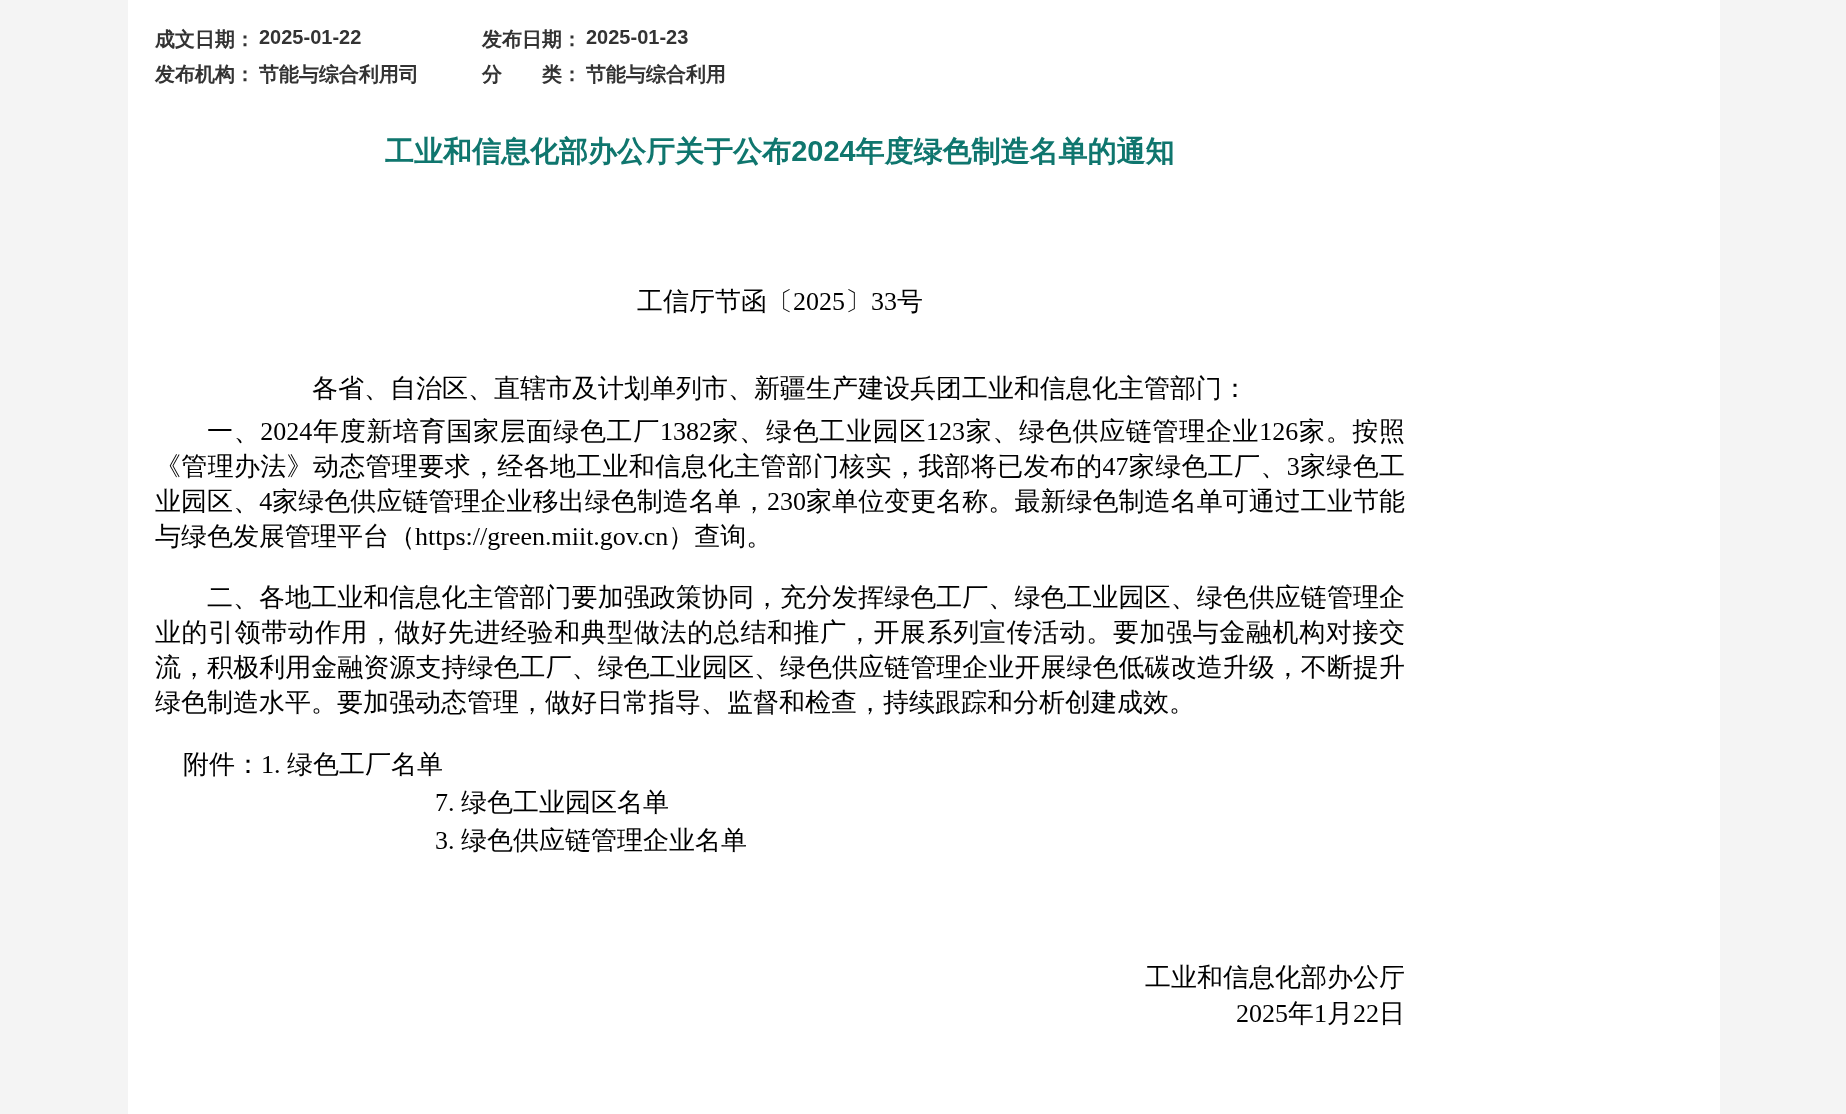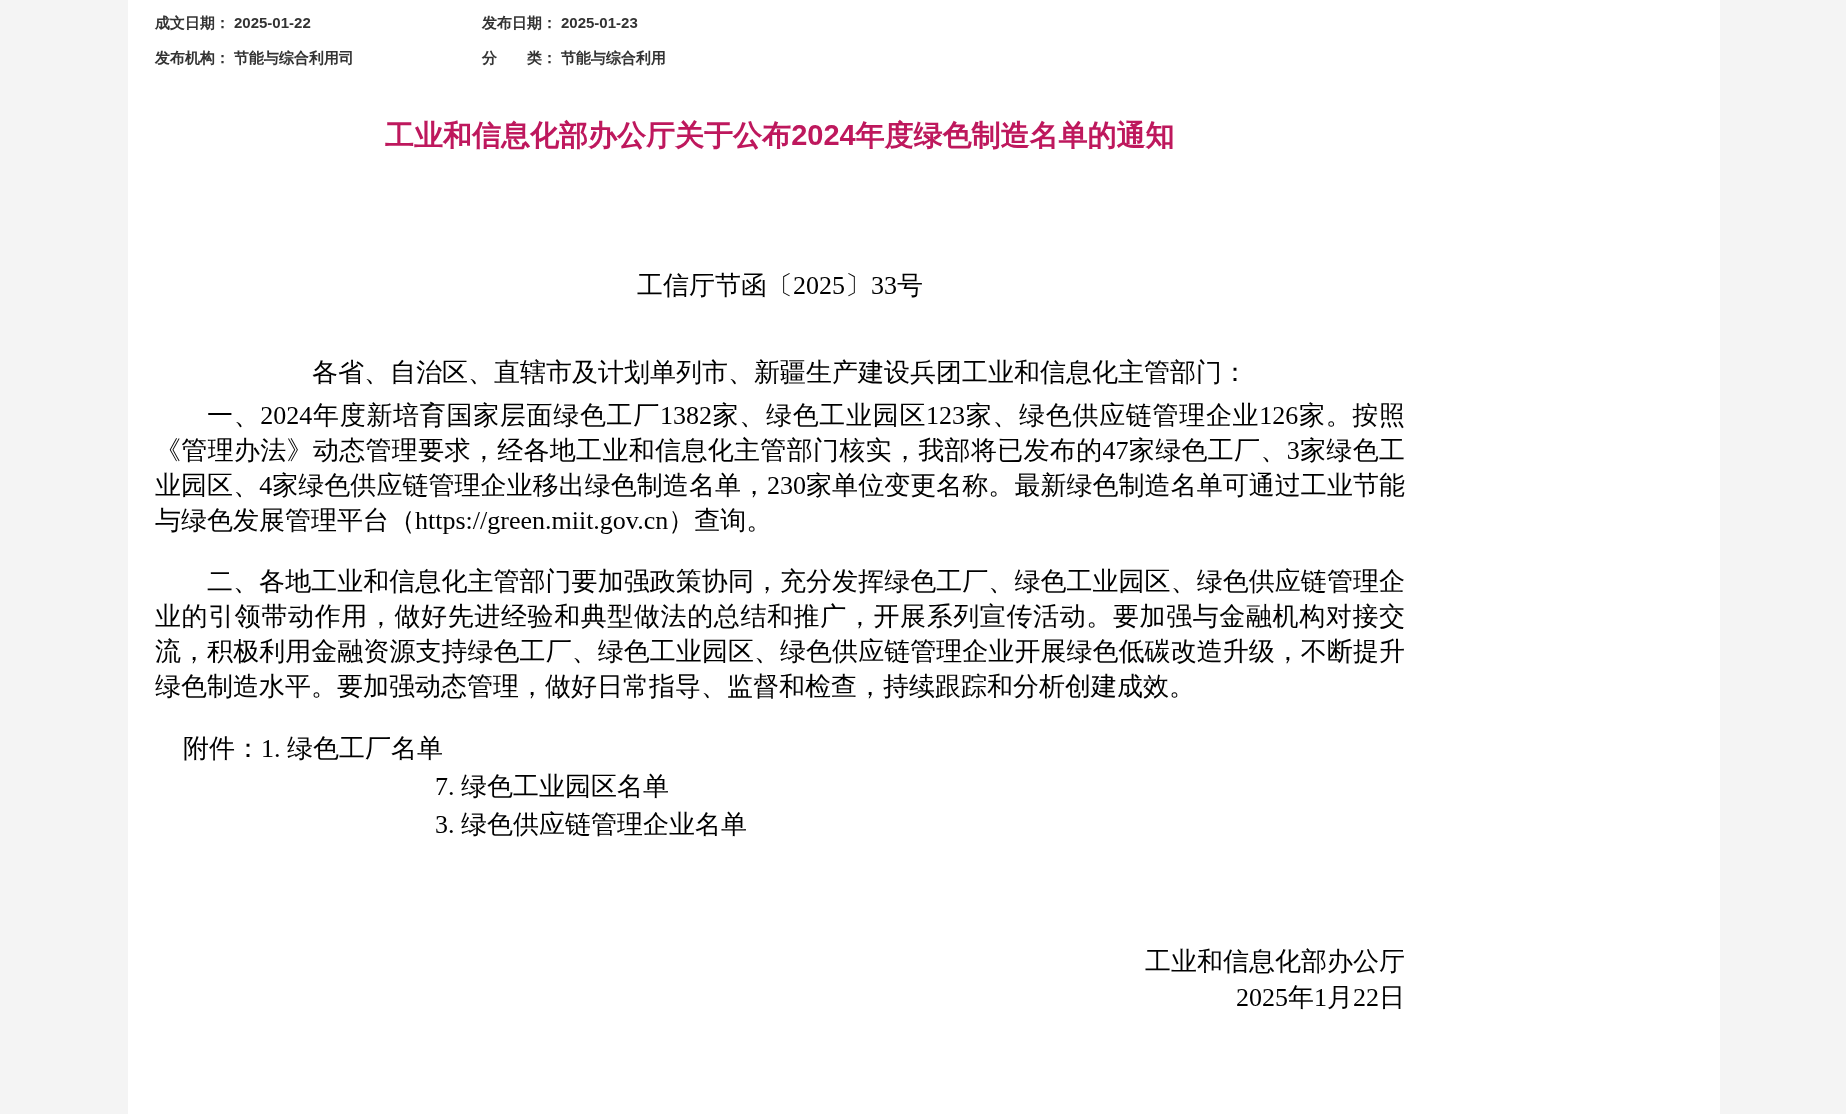--- a/index.html
+++ b/index.html
@@ -17,43 +17,43 @@
     width: 1592px;
     height: 1114px;
     background: #ffffff;
   }
   .content {
     padding: 0 0 0 27px;
     width: 1250px;
   }
   
   .meta {
-    padding-top: 6px;
+    padding-top: 22px;
     font-family: "Liberation Sans", "DejaVu Sans", sans-serif;
-    font-size: 15px;
+    font-size: 20px;
     font-weight: 600;
     color: #333333;
   }
   .meta-row {
     display: flex;
     align-items: center;
     height: 35px;
   }
   .meta-pair { display: flex; }
   .meta-pair.first { width: 327px; }
   .meta-label { white-space: pre; }
   .meta-value { margin-left: 4px; white-space: pre; }
   
   .doc-title {
     margin-top: 38px;
     text-align: center;
     font-family: "Liberation Sans", "DejaVu Sans", sans-serif;
     font-size: 29px;
     font-weight: bold;
-    color: #be185d;
+    color: #0f766e;
     line-height: 42px;
   }
   .doc-number {
     margin-top: 112px;
     text-align: center;
     font-family: "Liberation Serif", "DejaVu Serif", serif;
     font-size: 19px;
     color: #1a1a1a;
     line-height: 28px;
   }

